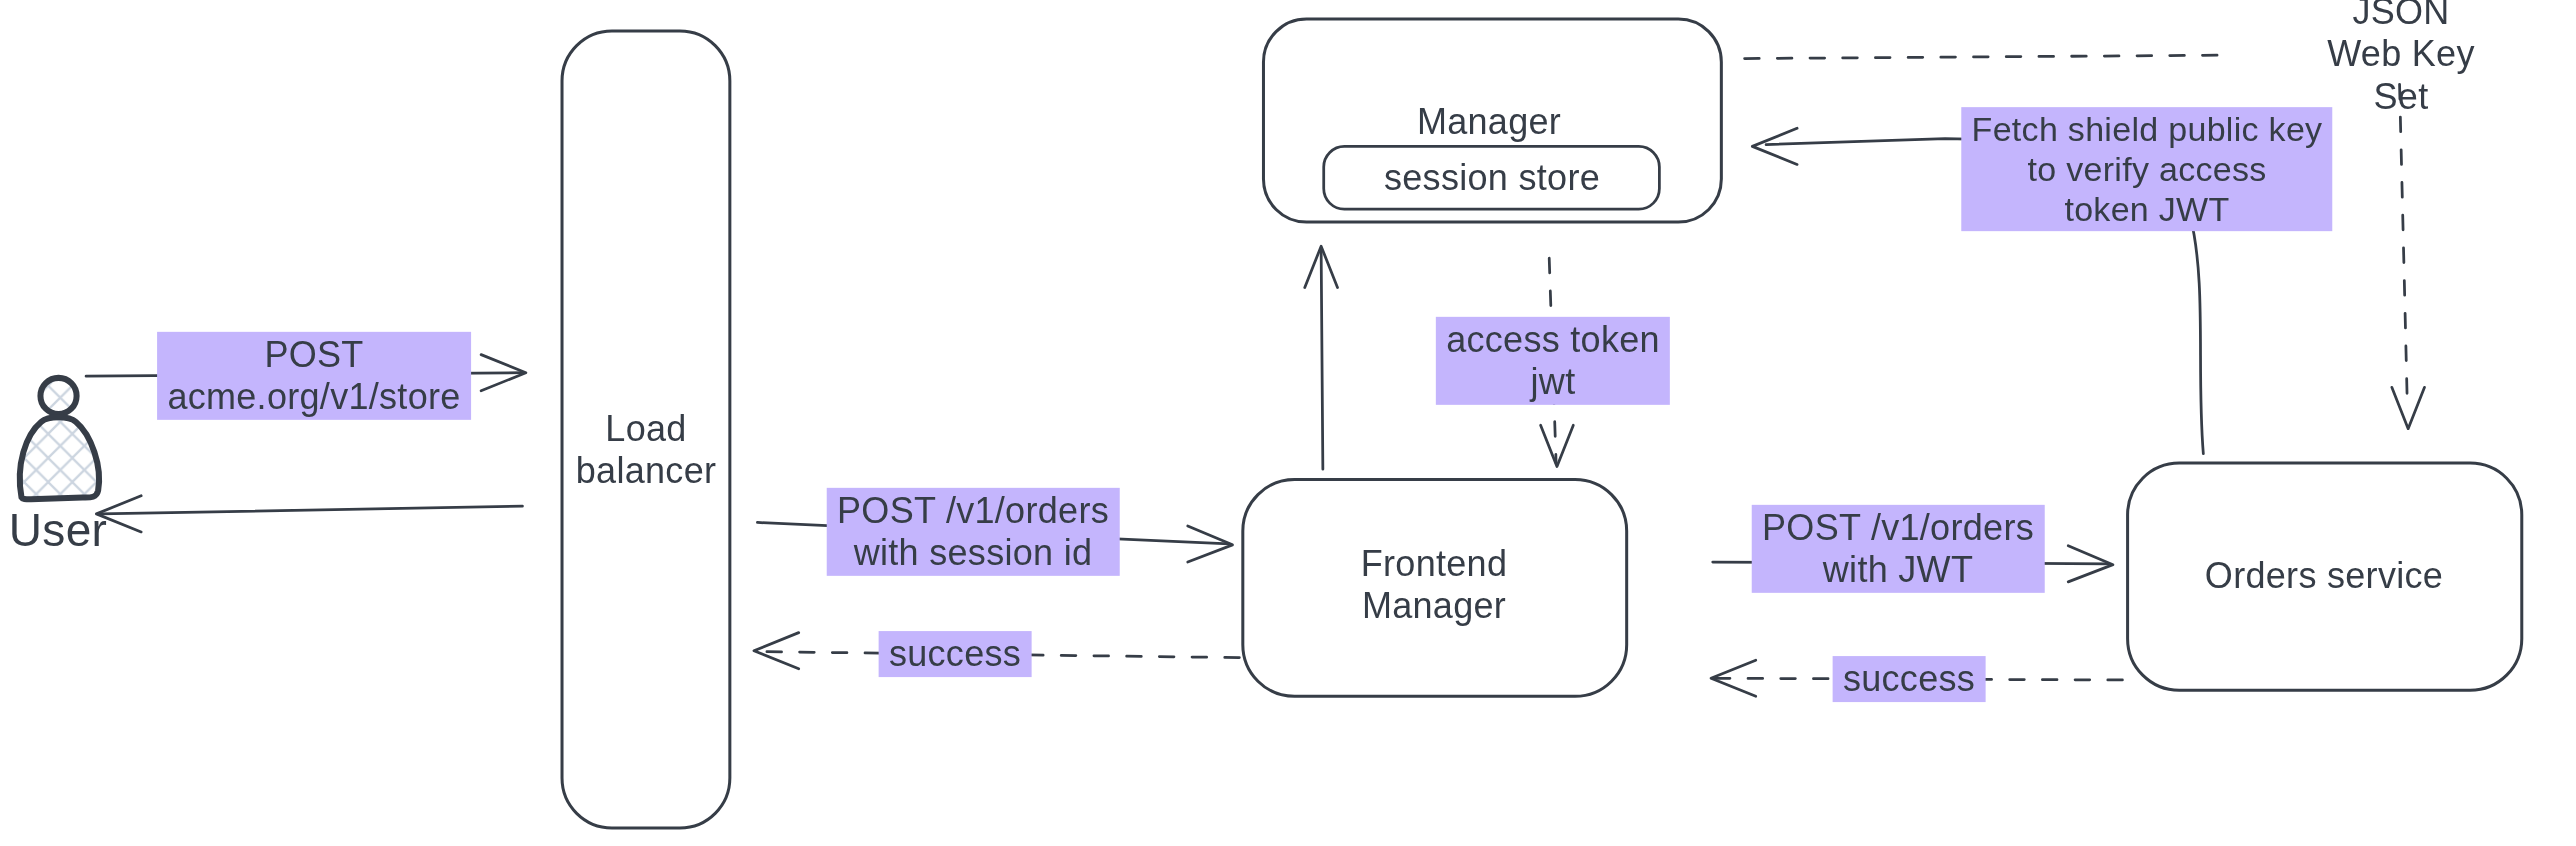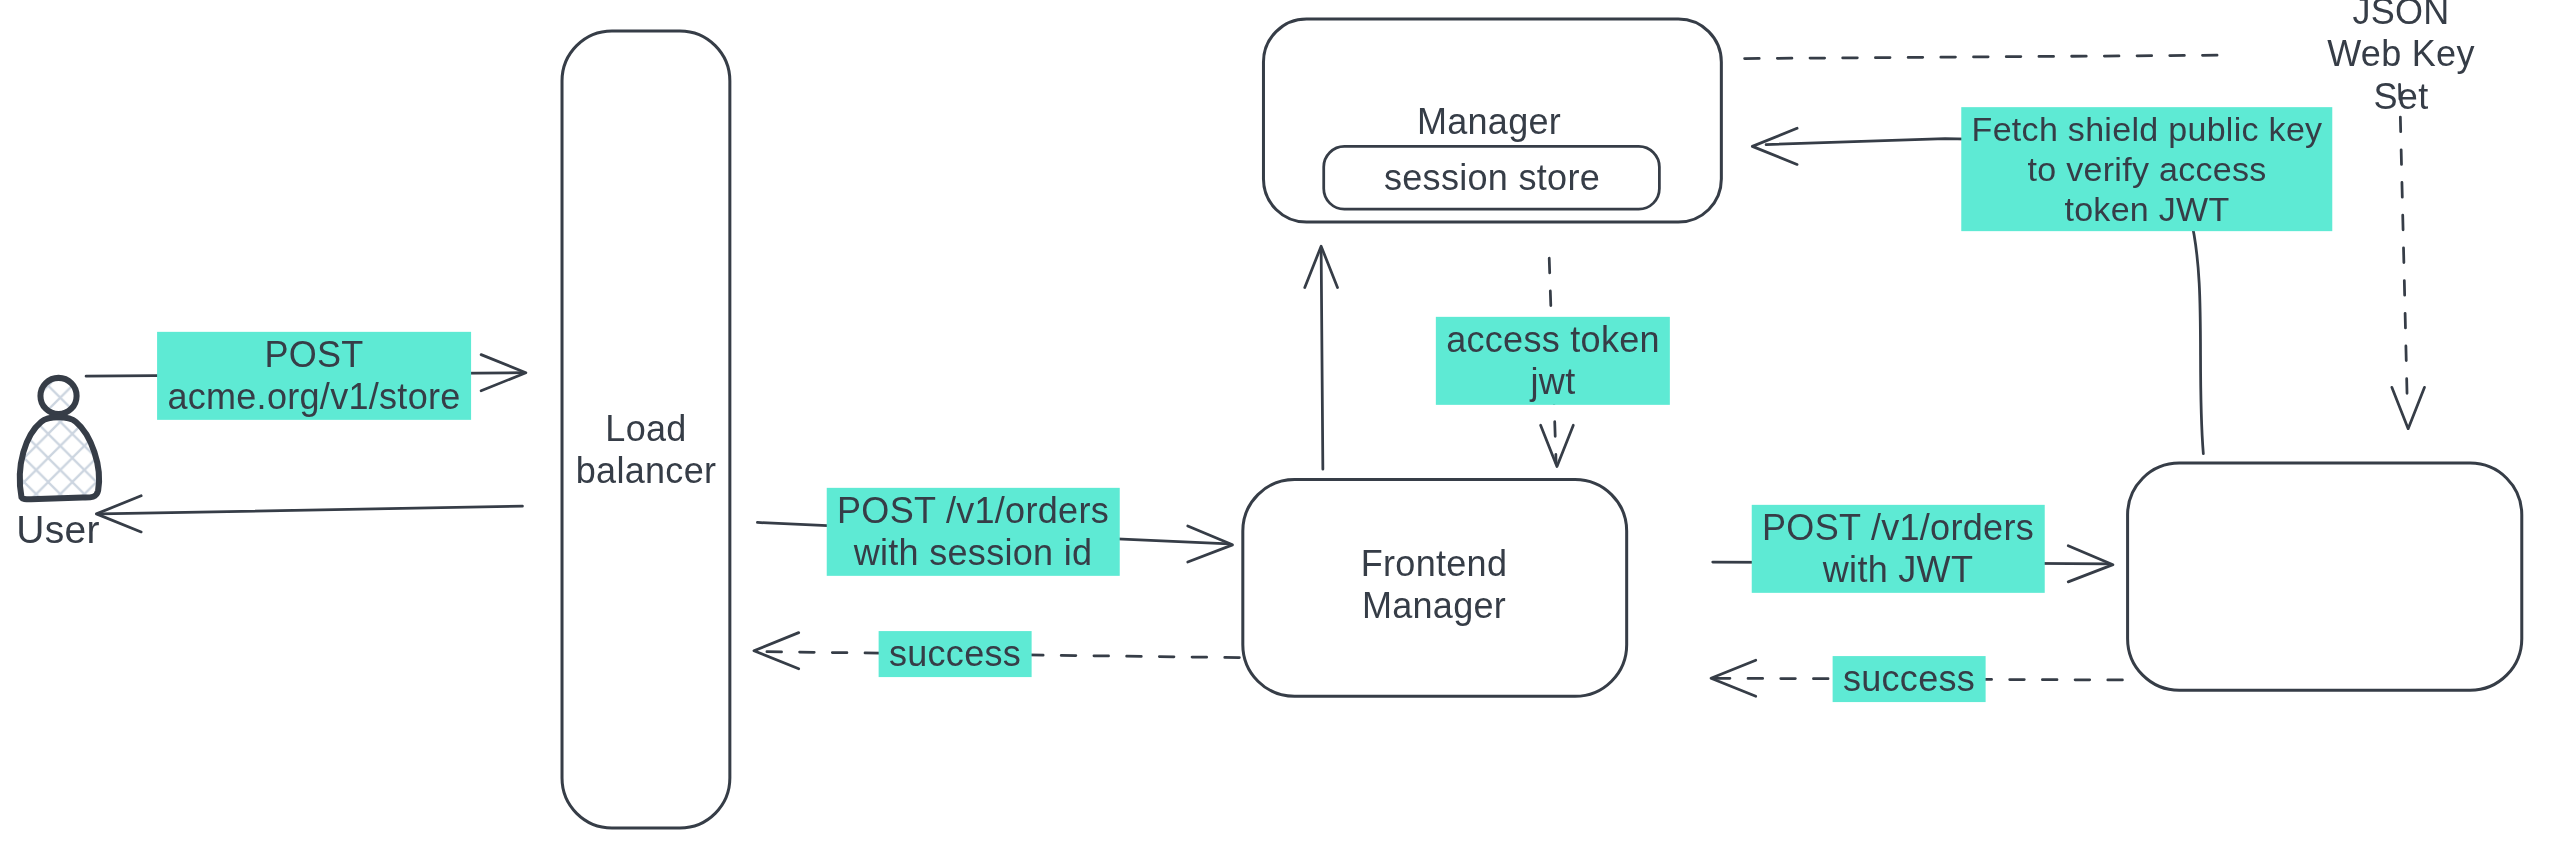--- a/index.html
+++ b/index.html
@@ -28,31 +28,31 @@
     position: absolute;
     transform: translate(-50%, -50%);
     white-space: pre-line;
     text-align: center;
     font-size: 36px;
     line-height: 1.18;
     letter-spacing: 0.3px;
     color: #363d47;
   }
   .edge-lbl {
-    background: #5eead4;
+    background: #c4b5fd;
     padding: 1.7px 10.3px;
   }
   .node-lbl {
     background: transparent;
   }
   .small-lbl {
     font-size: 34px;
   }
   .big-lbl {
-    font-size: 39px;
+    font-size: 46px;
   }
 </style>
 </head>
 <body>
 
 <div id="canvas">
 
   <svg id="diagram-svg" viewBox="0 0 2993 984" fill="none" stroke-linecap="round" stroke-linejoin="round">
     <defs>
       <pattern id="hatch" width="28" height="28" patternUnits="userSpaceOnUse">
@@ -151,20 +151,21 @@
   <div class="lbl node-lbl" style="left:646px; top:450px;">Load
 balancer</div>
 
   <div class="lbl node-lbl" style="left:1489px; top:122px;">Manager</div>
 
   <div class="lbl node-lbl" style="left:1434px; top:585px;">Frontend
 Manager</div>
 
   <div class="lbl node-lbl" style="left:1492px; top:178px;">session store</div>
 
+  <div class="lbl node-lbl" style="left:2324px; top:576px;">Orders service</div>
 
   <div class="lbl node-lbl" style="left:2401px; top:55px;">JSON Web Key Set</div>
 
   <div class="lbl edge-lbl" style="left:314px; top:376px;">POST
 acme.org/v1/store</div>
 
   <div class="lbl edge-lbl" style="left:973px; top:532px;">POST /v1/orders
 with session id</div>
 
   <div class="lbl edge-lbl" style="left:955px; top:654px;">success</div>

